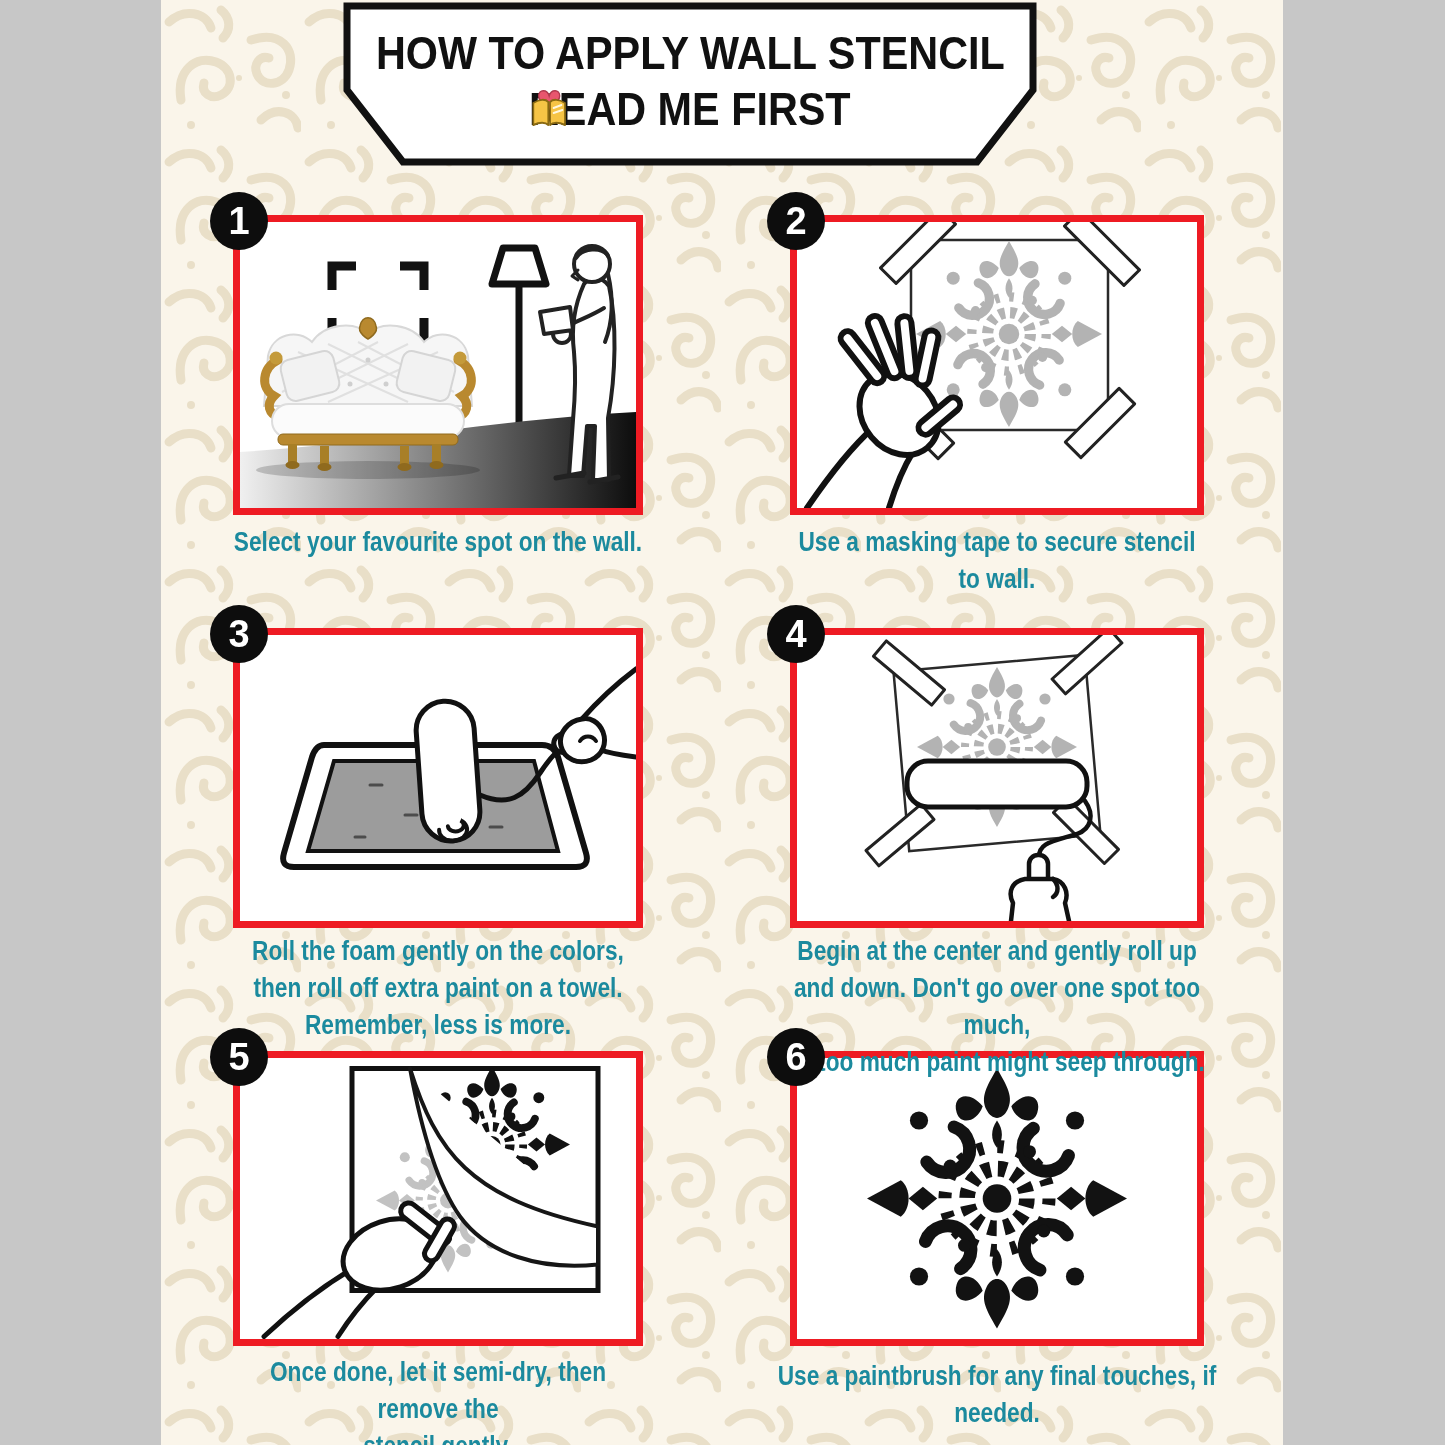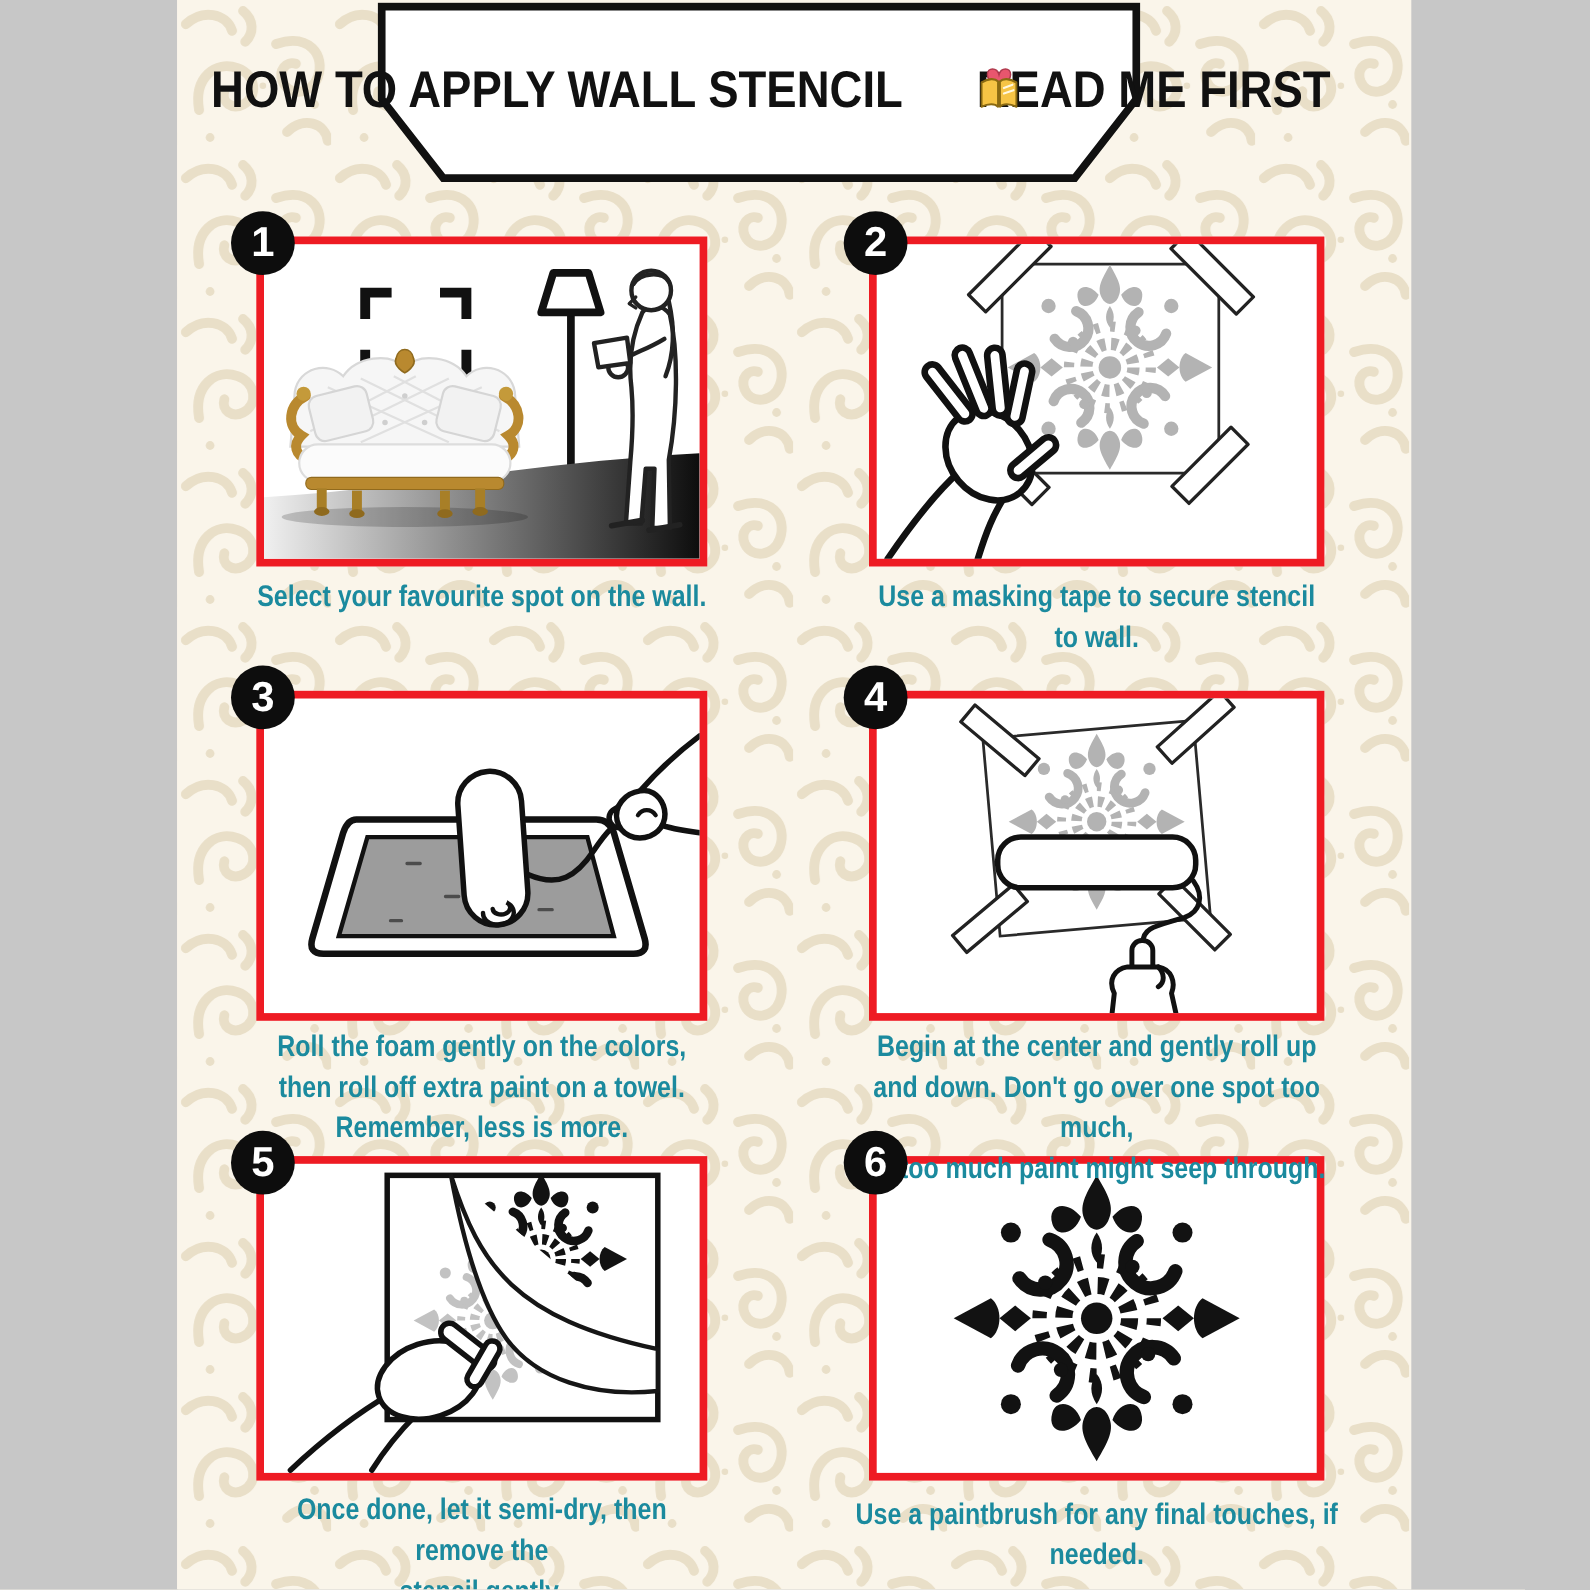--- a/index.html
+++ b/index.html
@@ -13,21 +13,21 @@
   #right-bar{right:0;}
   .poster{
     position:absolute;left:161px;top:0;width:1122px;height:1445px;
     background:#faf5ea;overflow:hidden;
   }
   .poster-bg{position:absolute;left:0;top:0;z-index:0;}
   .banner{position:absolute;left:182px;top:2px;width:694px;height:164px;z-index:3;}
   .banner svg{position:absolute;left:0;top:0;}
   .banner-text{
     position:absolute;left:0;top:0;width:100%;height:152px;
-    display:flex;align-items:center;justify-content:center;
+    display:flex;flex-direction:column;align-items:center;justify-content:center;
     gap:2px;padding-top:6px;box-sizing:border-box;
   }
   .title-line{
     font-size:47px;font-weight:bold;color:#111;letter-spacing:0px;
     transform:scaleX(.88);transform-origin:center;white-space:nowrap;
     display:flex;align-items:center;gap:12px;line-height:54px;
   }
   .step-frame{
     position:absolute;background:#fff;border:7px solid #ee1b23;box-sizing:content-box;z-index:1;
   }

